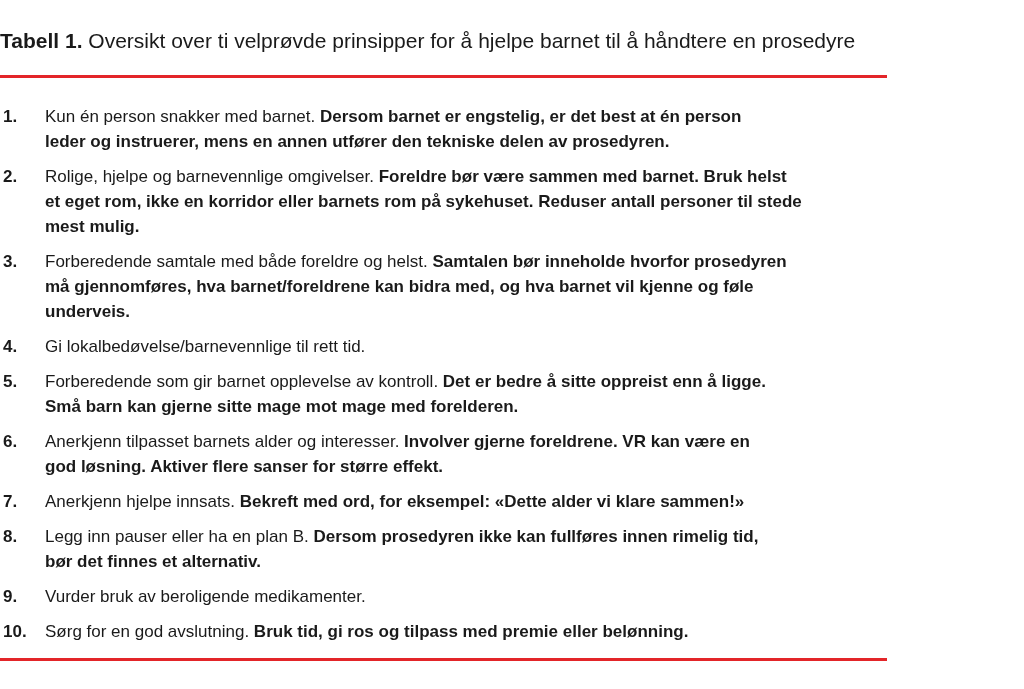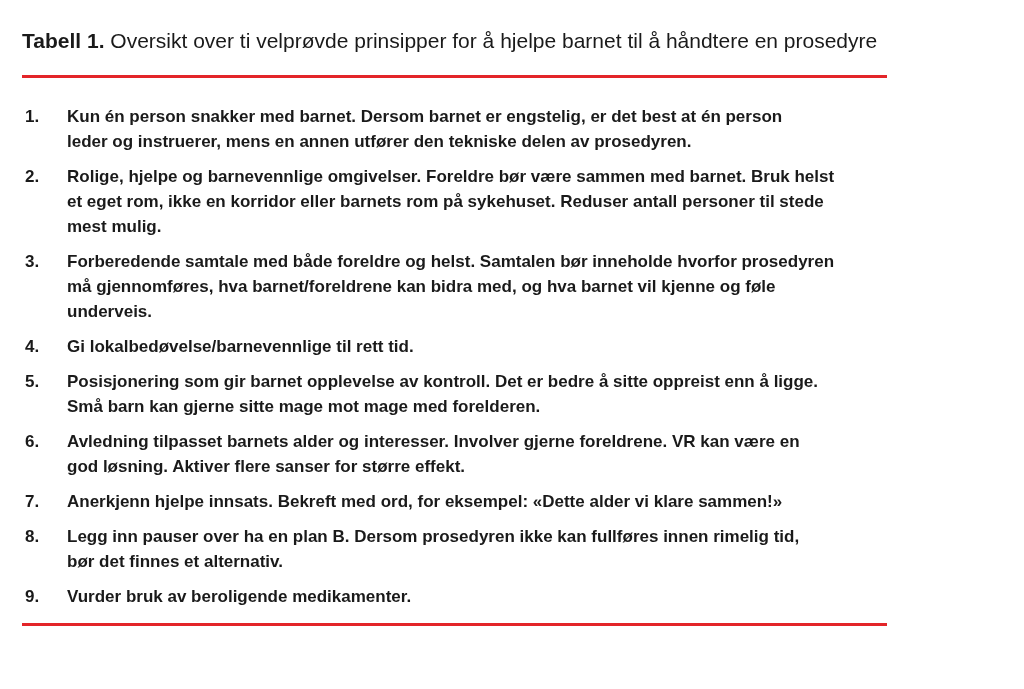--- a/index.html
+++ b/index.html
@@ -1,21 +1,21 @@
 <!DOCTYPE html>
 <html lang="no" style="--accent: #e32529; --text: #1a1a1a; --bg: #ffffff;"><head>
 <meta charset="utf-8">
 <style>
   html, body { margin: 0; padding: 0; background: #ffffff; }
   .page {
     position: relative;
     width: 904px;
     height: 689px;
     box-sizing: border-box;
-    padding: 28px 17px 0 22px;
+    padding: 28px 17px 0 0;
     background: var(--bg, #ffffff);
     font-family: "Liberation Sans", "DejaVu Sans", sans-serif;
     color: var(--text, #1a1a1a);
     overflow: hidden;
   }
   .title {
     font-size: 21px;
     line-height: 26px;
     white-space: nowrap;
     color: var(--text, #1a1a1a);
@@ -40,21 +40,21 @@
     margin-bottom: 10px;
   }
   .num {
     flex: 0 0 45px;
     width: 45px;
     box-sizing: border-box;
     padding-left: 3px;
     font-weight: bold;
   }
   .item-text { flex: 1 1 auto; max-width: 925px; }
-  .lead { font-weight: bold; margin-top: 37px; }
+  .lead { font-weight: normal; margin-top: 37px; }
   .rest { white-space: pre-line; font-weight: bold; }
 </style>
 </head>
 <body>
 
 <div class="page">
 
   <div class="title"><span class="t-label">Tabell 1.</span> <span class="t-text">Oversikt over ti velprøvde prinsipper for å hjelpe barnet til å håndtere en prosedyre</span></div>
 
   <hr class="rule top">
@@ -81,44 +81,48 @@
 underveis.</span></div>
     </li>
 
     <li class="item">
       <span class="num">4.</span>
       <div class="item-text"><span class="lead">Gi lokalbedøvelse/barnevennlige til rett tid.</span> <span class="rest"></span></div>
     </li>
 
     <li class="item">
       <span class="num">5.</span>
-      <div class="item-text"><span class="lead">Posisjonering som gir barnet opplevelse av kontroll.</span> <span class="rest">Det er bedre å sitte oppreist enn å ligge.
+      <div class="item-text"><span class="lead">Forberedende som gir barnet opplevelse av kontroll.</span> <span class="rest">Det er bedre å sitte oppreist enn å ligge.
 Små barn kan gjerne sitte mage mot mage med forelderen.</span></div>
     </li>
 
     <li class="item">
       <span class="num">6.</span>
-      <div class="item-text"><span class="lead">Avledning tilpasset barnets alder og interesser.</span> <span class="rest">Involver gjerne foreldrene. VR kan være en
+      <div class="item-text"><span class="lead">Anerkjenn tilpasset barnets alder og interesser.</span> <span class="rest">Involver gjerne foreldrene. VR kan være en
 god løsning. Aktiver flere sanser for større effekt.</span></div>
     </li>
 
     <li class="item">
       <span class="num">7.</span>
       <div class="item-text"><span class="lead">Anerkjenn hjelpe innsats.</span> <span class="rest">Bekreft med ord, for eksempel: «Dette alder vi klare sammen!»</span></div>
     </li>
 
     <li class="item">
       <span class="num">8.</span>
-      <div class="item-text"><span class="lead">Legg inn pauser over ha en plan B.</span> <span class="rest">Dersom prosedyren ikke kan fullføres innen rimelig tid,
+      <div class="item-text"><span class="lead">Legg inn pauser eller ha en plan B.</span> <span class="rest">Dersom prosedyren ikke kan fullføres innen rimelig tid,
 bør det finnes et alternativ.</span></div>
     </li>
 
     <li class="item">
       <span class="num">9.</span>
       <div class="item-text"><span class="lead">Vurder bruk av beroligende medikamenter.</span> <span class="rest"></span></div>
     </li>
 
+    <li class="item">
+      <span class="num">10.</span>
+      <div class="item-text"><span class="lead">Sørg for en god avslutning.</span> <span class="rest">Bruk tid, gi ros og tilpass med premie eller belønning.</span></div>
+    </li>
 
   </ol>
 
   <hr class="rule bottom">
 
 </div>
 
 </body></html>

